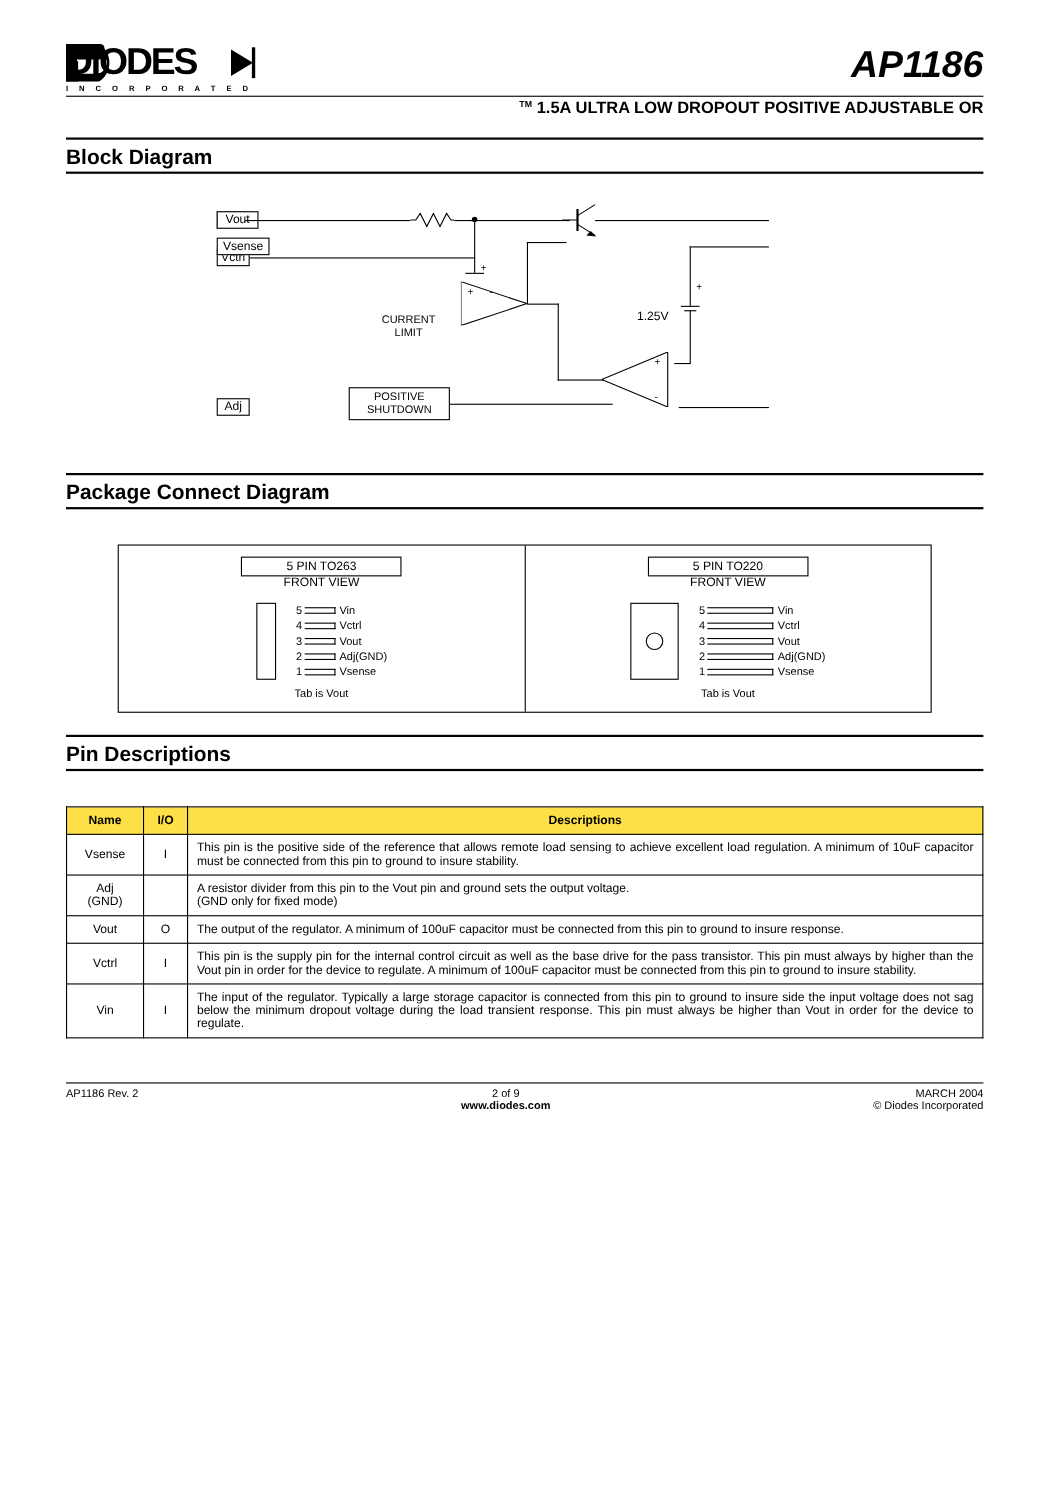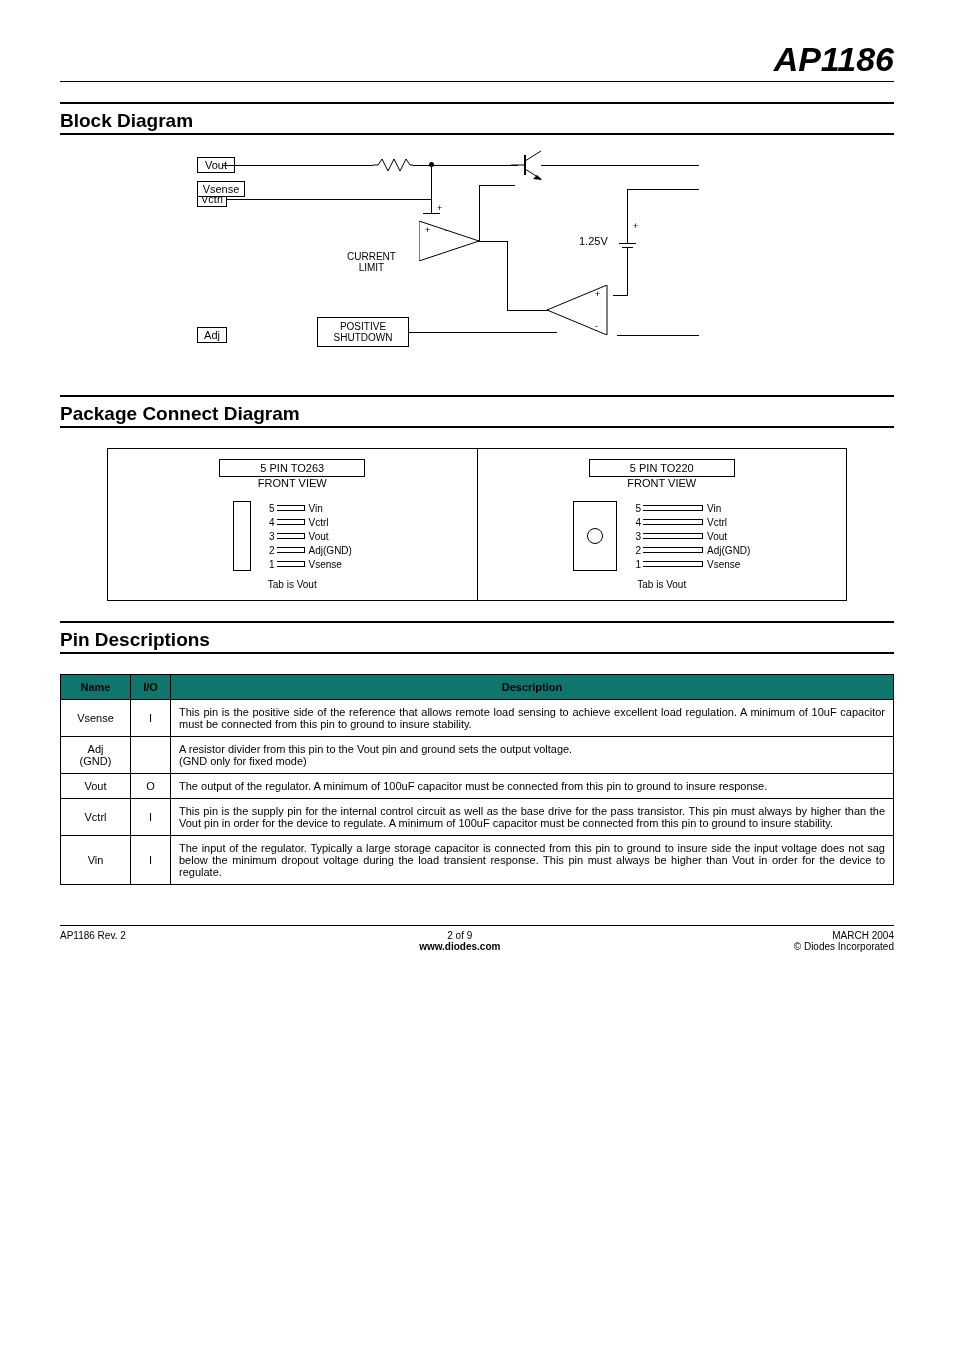--- a/index.html
+++ b/index.html
@@ -24,21 +24,21 @@
     .subtitle-bar {
       border-top: 1.5px solid #000;
       padding-top: 2px;
     }
     .subtitle { font-size: 15px; font-weight: bold; text-align: right; }
     .section-rule-top { border-top: 2px solid #000; margin-top: 18px; }
     .section-title {
       font-size: 19px; font-weight: bold;
       padding: 6px 0 1px 0;
       border-bottom: 2px solid #000;
-      margin-bottom: 20px;
+      margin-bottom: 32px;
     }
     
     .block-diagram {
       position: relative;
       width: 560px;
       height: 220px;
       margin: 0 auto 20px auto;
       font-size: 11px;
     }
     .bd-box {
@@ -104,45 +104,62 @@
       border-collapse: collapse;
       font-size: 11px;
       margin-top: 18px;
     }
     .pin-table th, .pin-table td {
       border: 1px solid #000;
       padding: 6px 8px;
       vertical-align: middle;
     }
     .pin-table th {
-      background: #0f766e;
+      background: #fde047;
       font-weight: bold;
     }
     .pin-table td.name { text-align: center; width: 70px; }
     .pin-table td.io { text-align: center; width: 40px; }
     .pin-table td.desc { text-align: justify; }
     .subrow { display: block; }
     
     .footer-rule { border-top: 1.5px solid #000; margin-top: 40px; padding-top: 4px; }
     .footer-row {
       display: flex; justify-content: space-between;
       font-size: 10px;
     }
     .footer-center { text-align: center; }
     .footer-right { text-align: right; }
   </style>
 </head>
 <body>
 
 <div class="header-row">
+  <div class="logo-block">
+    <svg class="logo-svg" viewBox="0 0 460 80">
+      <g fill="#000">
+        <polygon points="0,60 22,30 22,68 0,68"></polygon>
+        <rect x="0" y="0" width="70" height="28" rx="8"></rect>
+        <path d="M0 0 h60 a40 40 0 0 1 0 68 h-60 z M20 14 v40 h34 a20 20 0 0 0 0-40 z" fill="#000"></path>
+        <text x="0" y="55" font-size="68" font-weight="900" font-family="Arial Black, Arial" letter-spacing="-4">DIODES</text>
+        <polygon points="300,10 340,34 300,58"></polygon>
+        <rect x="338" y="6" width="6" height="56"></rect>
+      </g>
+    </svg>
+    <div class="logo-tag">I N C O R P O R A T E D</div>
+  </div>
   <div class="header-text">
     <div class="part-num">AP1186</div>
   </div>
 </div>
 <div class="subtitle-bar">
+  <div class="subtitle">
+    <span style="font-size:8px;vertical-align:super">TM</span>
+    <span>1.5A ULTRA LOW DROPOUT POSITIVE ADJUSTABLE OR</span>
+  </div>
 </div>
 
 <div class="section-rule-top"></div>
 <div class="section-title">Block Diagram</div>
 
 <div class="block-diagram">
 
   <div class="bd-box" style="left:0;top:2px;width:26px;height:16px">Vin</div>
 
   <div class="bd-box" style="left:0;top:36px;width:30px;height:16px">Vctrl</div>
@@ -191,21 +208,21 @@
   <div class="bd-line" style="left:282px;top:30px;width:36px;height:1px"></div>
 
   <div class="bd-lbl" style="left:150px;top:96px;text-align:center;white-space:pre;font-size:10px">CURRENT
 LIMIT</div>
 
   <div class="bd-box" style="left:120px;top:162px;width:92px;height:30px;white-space:pre;font-size:10px">POSITIVE
 SHUTDOWN</div>
 
   <div class="bd-line" style="left:212px;top:177px;width:148px;height:1px"></div>
 
-  <span class="bd-lbl" style="left:382px;top:80px;font-size:11px">1.25V</span>
+  <span class="bd-lbl" style="left:382px;top:92px;font-size:11px">1.25V</span>
   <div class="bd-line" style="left:430px;top:70px;width:1px;height:18px"></div>
   <div class="bd-line" style="left:422px;top:88px;width:17px;height:1px"></div>
   <div class="bd-line" style="left:425px;top:92px;width:11px;height:1px"></div>
   <span class="bd-lbl" style="left:436px;top:66px;font-size:9px">+</span>
 
   <div class="bd-line" style="left:430px;top:34px;width:72px;height:1px"></div>
   <div class="bd-line" style="left:430px;top:34px;width:1px;height:36px"></div>
 
   <svg style="position:absolute;left:350px;top:130px;width:70px;height:50px">
     <polygon points="60,0 60,50 0,25" fill="#fff" stroke="#000"></polygon>
@@ -304,21 +321,21 @@
 </div>
 
 <div class="section-rule-top"></div>
 <div class="section-title">Pin Descriptions</div>
 
 <table class="pin-table">
   <thead>
     <tr>
       <th>Name</th>
       <th>I/O</th>
-      <th>Description</th>
+      <th>Descriptions</th>
     </tr>
   </thead>
   <tbody>
     <tr>
       <td class="name">Vsense</td>
       <td class="io">I</td>
       <td class="desc">This pin is the positive side of the reference that allows remote load sensing to achieve excellent load regulation. A minimum of 10uF capacitor must be connected from this pin to ground to insure stability.</td>
     </tr>
     <tr>
       <td class="name">

